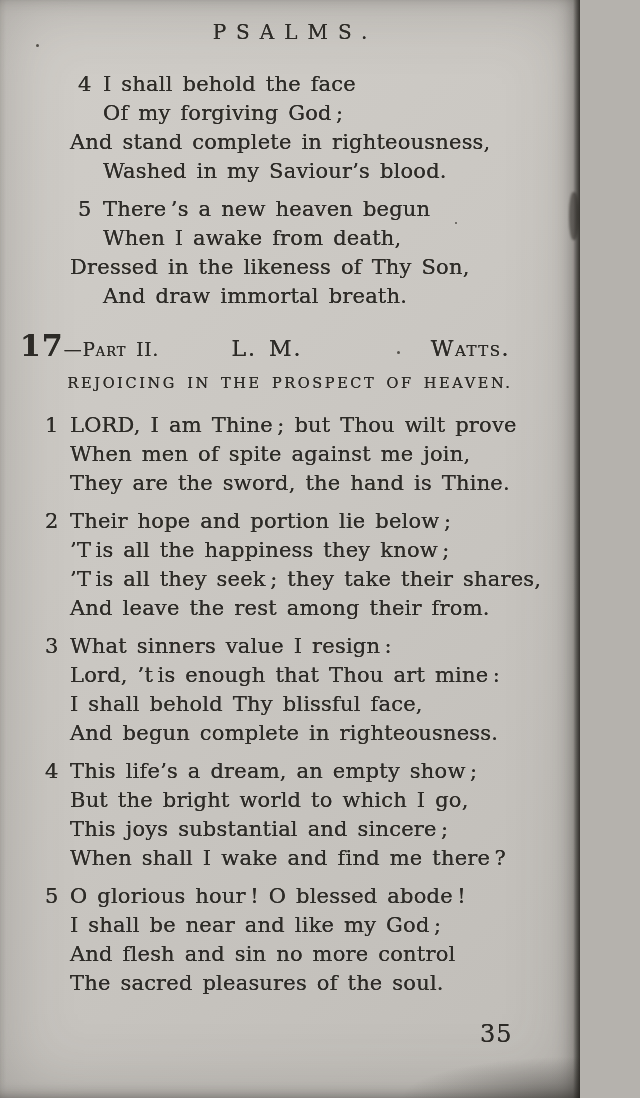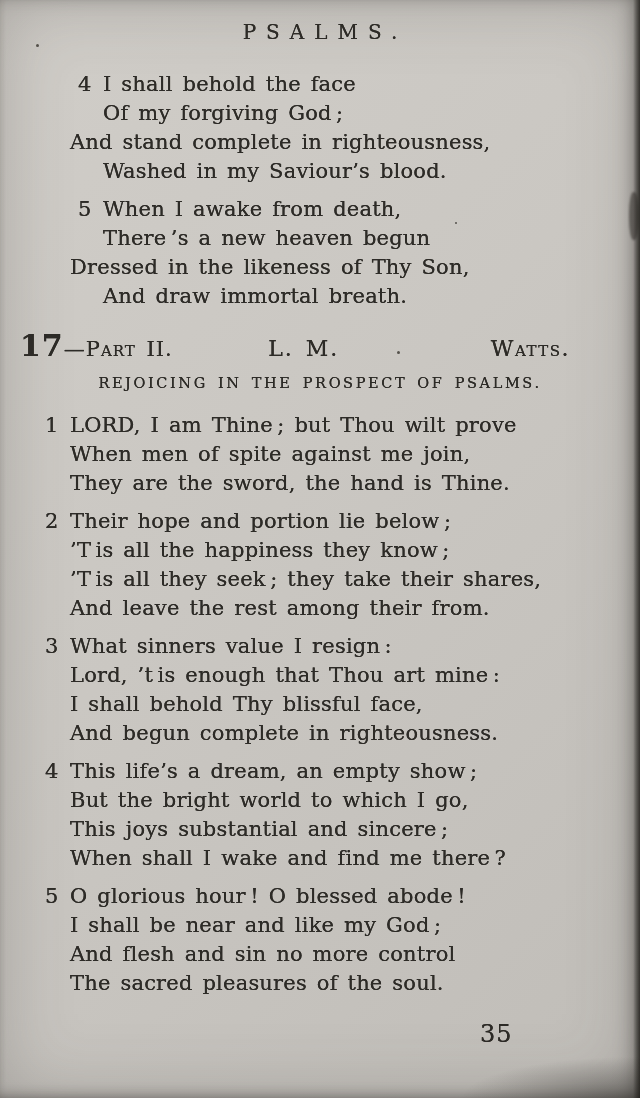--- a/index.html
+++ b/index.html
@@ -4,21 +4,21 @@
 <style>
   html, body {
     margin: 0;
     padding: 0;
     width: 640px;
     height: 1098px;
     background: #b5b2ad;
   }
   .page {
     position: relative;
-    width: 640px;
+    width: 580px;
     height: 1098px;
     overflow: hidden;
     background: linear-gradient(135deg, #d0cdc8 0%, var(--paper, #cac7c2) 45%, #c0bdb8 100%);
     color: var(--ink, #2d2b27);
     font-family: "DejaVu Serif", "Liberation Serif", serif;
     word-spacing: 3px;
     letter-spacing: 0.2px;
   }
   .page::after {
     content: "";
@@ -105,21 +105,21 @@
     display: flex;
     align-items: baseline;
   }
   .hymn-number {
     font-size: 30px;
     font-weight: 700;
     letter-spacing: 1px;
     text-shadow: 0 0 0.5px currentColor;
   }
   .hymn-part {
-    font-size: 21px;
+    font-size: 18px;
     font-variant: small-caps;
     letter-spacing: 1px;
     text-shadow: 0 0 0.5px currentColor;
   }
   .hymn-meter {
     flex: 1;
     text-align: center;
     transform: translateX(-28px);
     font-size: 22px;
     letter-spacing: 2px;
@@ -158,36 +158,36 @@
   <section class="top-verses">
       <div class="verse">
         <span class="verse-num">4</span>
         <div class="line indent">I shall behold the face</div>
         <div class="line indent">Of my forgiving God ;</div>
         <div class="line">And stand complete in righteousness,</div>
         <div class="line indent">Washed in my Saviour’s blood.</div>
       </div>
       <div class="verse">
         <span class="verse-num">5</span>
+        <div class="line indent">There ’s a new heaven begun</div>
         <div class="line indent">When I awake from death,</div>
-        <div class="line indent">There ’s a new heaven begun</div>
         <div class="line">Dressed in the likeness of Thy Son,</div>
         <div class="line indent">And draw immortal breath.</div>
       </div>
     </section>
 
   <div class="hymn-heading">
     <span class="heading-left">
       <span class="hymn-number">17</span><span class="hymn-part">—Part II.</span>
     </span>
     <span class="hymn-meter">L. M.</span>
     <span class="hymn-author">Watts.</span>
   </div>
 
-  <div class="hymn-subtitle">REJOICING IN THE PROSPECT OF PSALMS.</div>
+  <div class="hymn-subtitle">REJOICING IN THE PROSPECT OF HEAVEN.</div>
 
   <section class="hymn-verses">
       <div class="verse">
         <span class="verse-num">1</span>
         <div class="line">LORD, I am Thine ; but Thou wilt prove</div>
         <div class="line">When men of spite against me join,</div>
         <div class="line">They are the sword, the hand is Thine.</div>
       </div>
       <div class="verse">
         <span class="verse-num">2</span>

